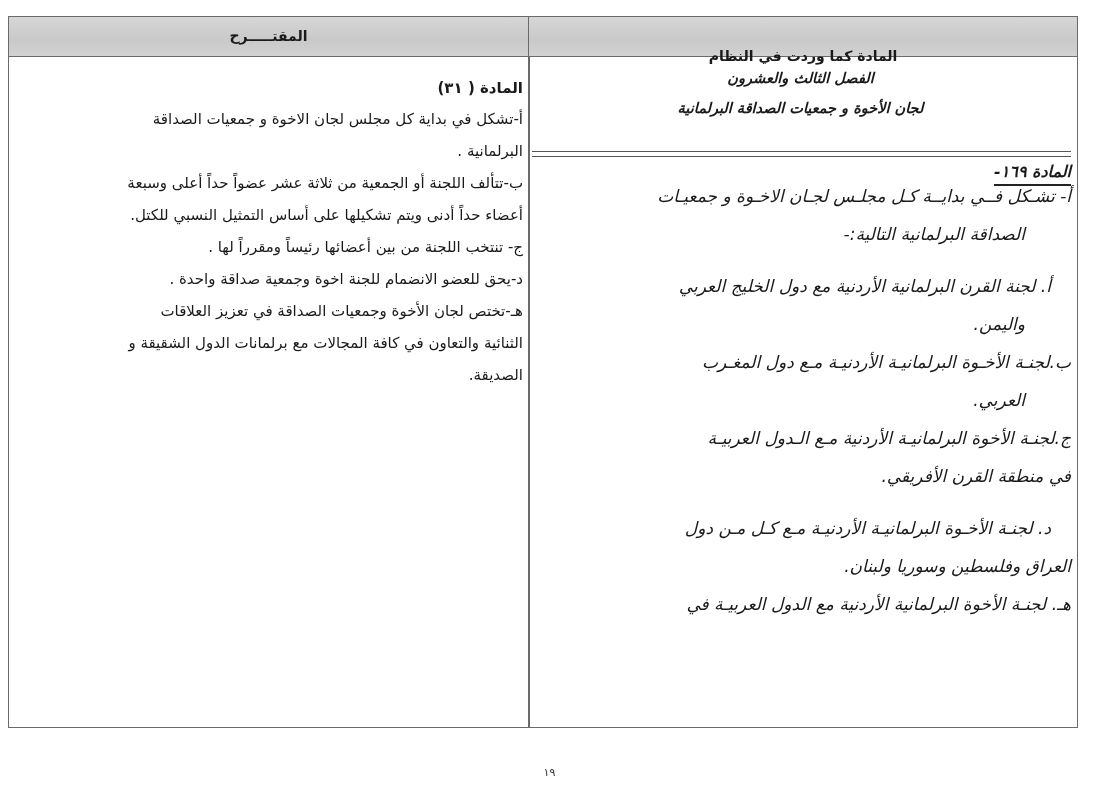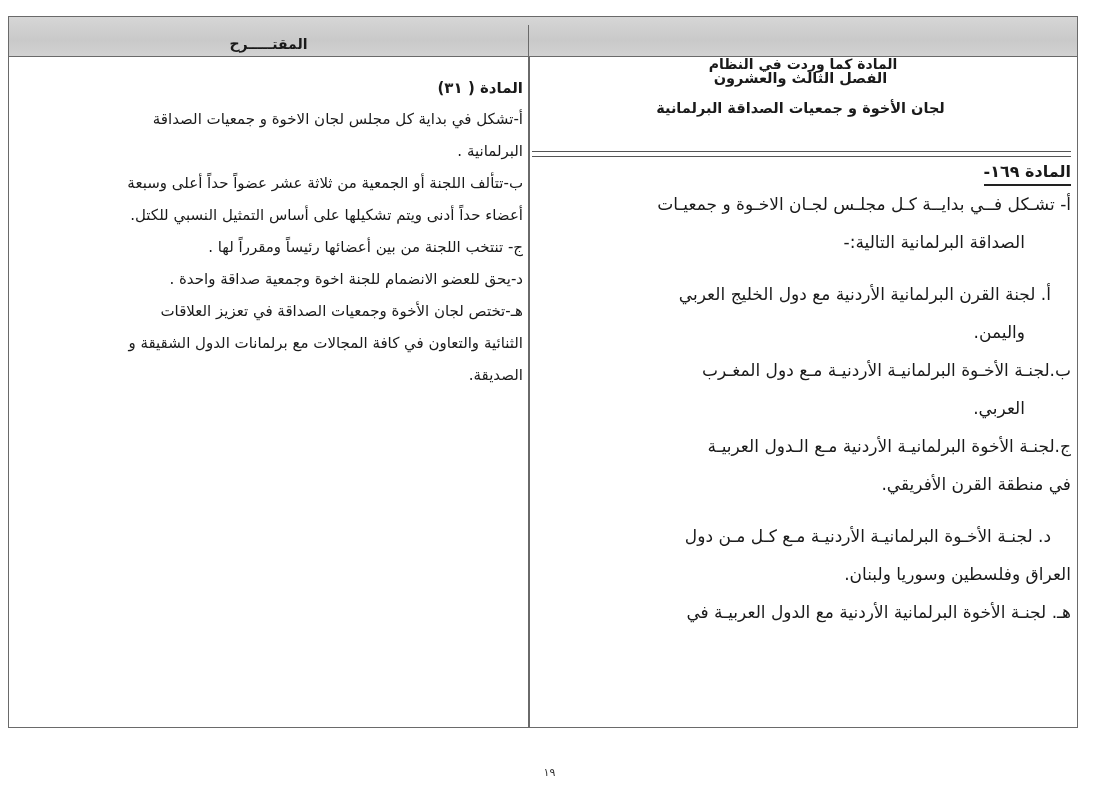--- a/index.html
+++ b/index.html
@@ -10,47 +10,47 @@
   .page-table {
     position: absolute; left: 8px; top: 16px; width: 1070px; height: 712px;
     border: 1.5px solid #6a6a6a; box-sizing: border-box;
   }
   .header-row {
     position: absolute; left: 0; top: 0; width: 100%; height: 40px;
     background: linear-gradient(180deg, #d6d6d6 0%, #c9c9c9 60%, #d2d2d2 100%);
     border-bottom: 1.5px solid #6a6a6a; box-sizing: border-box;
   }
   .header-cell {
-    position: absolute; top: 8px; height: 53px; line-height: 38px; text-align: center;
+    position: absolute; top: 0; height: 53px; line-height: 38px; text-align: center;
     font-weight: bold; font-size: 14px; direction: rtl;
   }
   .hc-right { left: 520px; right: 0; margin-top: 20px; }
   .hc-left { left: 0; width: 520px; border-right: 1.5px solid #6a6a6a; box-sizing: border-box; }
   .col-divider {
     position: absolute; left: 519px; top: 40px; bottom: 0; width: 1.5px; background: #6a6a6a;
   }
   .col-right {
-    position: absolute; left: 521px; right: 6px; top: 40px; bottom: 0; direction: rtl;
+    position: absolute; left: 521px; right: 6px; top: 40px; bottom: 0; direction: rtl; font-style: italic;
   }
   .col-left {
     position: absolute; left: 8px; width: 506px; top: 40px; bottom: 0; direction: rtl;
   }
   .chapter-title {
     text-align: center; font-weight: bold; font-size: 14.5px; line-height: 30px; margin-top: 6px;
   }
   .double-rule {
     position: absolute; left: 2px; right: 0; top: 94px; height: 4px;
     border-top: 1.5px solid #555; border-bottom: 1.5px solid #555;
   }
   .article-heading-r {
     position: absolute; right: 0; top: 104px; font-weight: bold; font-size: 16px;
     border-bottom: 2px solid #222; padding-bottom: 1px; line-height: 22px;
   }
   .rbody {
-    position: absolute; right: 0; left: 0; top: 128px; font-size: 17px;
+    position: absolute; right: 0; left: 0; top: 120px; font-size: 17px;
   }
   .rline { line-height: 38px; white-space: nowrap; }
   .ind1 { padding-right: 46px; }
   .ind2 { padding-right: 20px; }
   .ind3 { padding-right: 46px; }
   .gap { height: 14px; }
   .article-heading-l {
     font-weight: bold; font-size: 15px; line-height: 30px; margin-top: 16px;
   }
   .lline { font-size: 15px; line-height: 32px; text-align: justify; text-align-last: right; }

